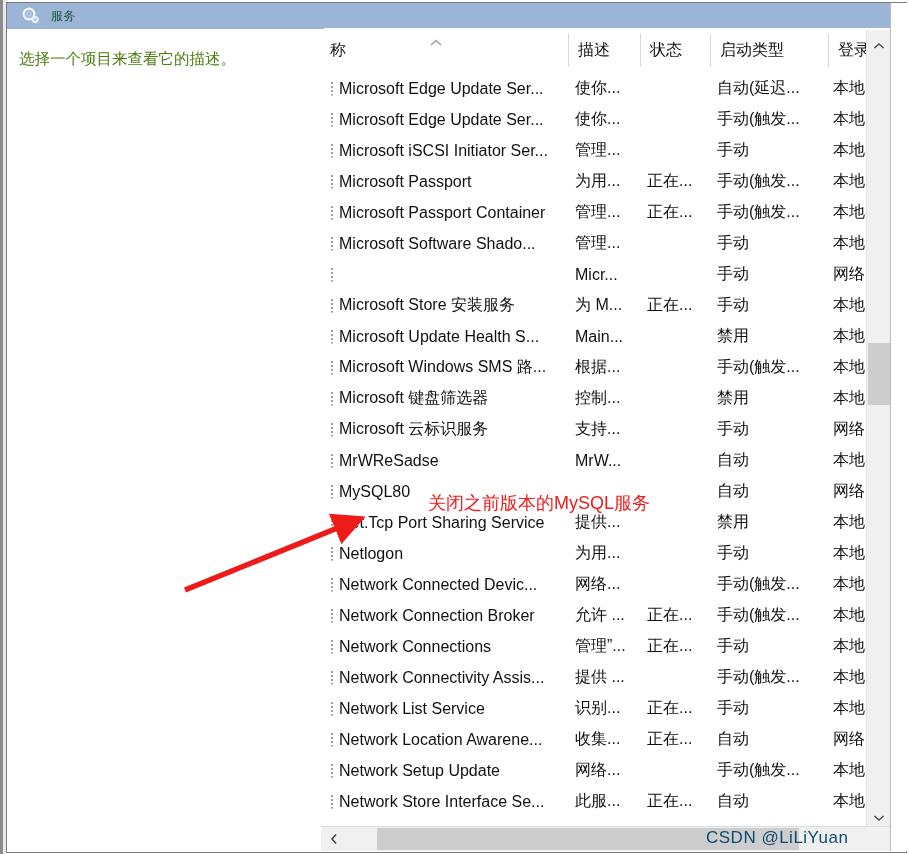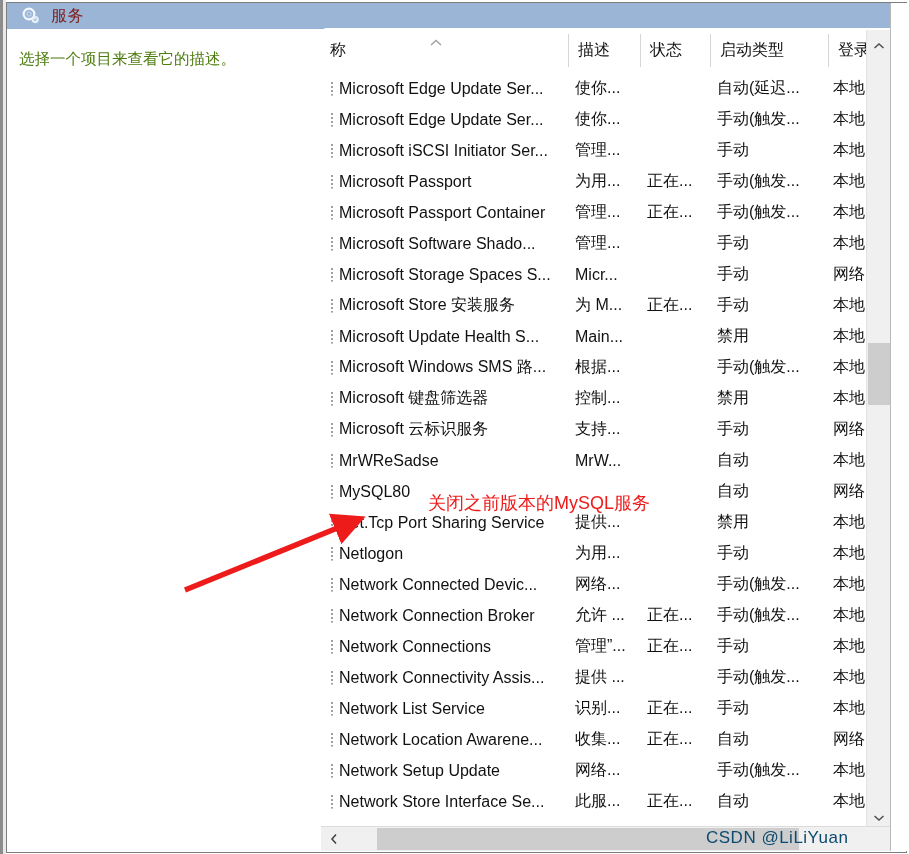--- a/index.html
+++ b/index.html
@@ -58,22 +58,22 @@
     padding-left: 14px;
   }
   #titlebar .tb-icon {
     width: 20px;
     height: 20px;
     position: relative;
     flex: 0 0 auto;
     margin-right: 10px;
   }
   #titlebar .tb-title {
-    font-size: 16px;
-    color: #7f1d1d;
+    font-size: 12px;
+    color: #14532d;
     letter-spacing: 0.5px;
   }
 
   
   #left-pane {
     position: absolute;
     left: 10px;
     top: 29px;
     width: 311px;
     height: 822px;
@@ -411,21 +411,20 @@
           <div class="cell c-start">手动</div>
           <div class="cell c-logon">本地</div>
         </div>
         <div class="row">
           <span class="svc-icon"><svg width="7" height="15" viewBox="0 0 7 15">
               <rect x="1" y="1" width="2" height="2" fill="#9aa0a6"></rect>
               <rect x="1" y="5" width="2" height="2" fill="#9aa0a6"></rect>
               <rect x="1" y="9" width="2" height="2" fill="#9aa0a6"></rect>
               <rect x="1" y="13" width="2" height="1.6" fill="#9aa0a6"></rect>
             </svg></span>
-          <div class="cell c-name">Microsoft Storage Spaces S...</div>
           <div class="cell c-desc">Micr...</div>
           <div class="cell c-status"></div>
           <div class="cell c-start">手动</div>
           <div class="cell c-logon">网络</div>
         </div>
         <div class="row">
           <span class="svc-icon"><svg width="7" height="15" viewBox="0 0 7 15">
               <rect x="1" y="1" width="2" height="2" fill="#9aa0a6"></rect>
               <rect x="1" y="5" width="2" height="2" fill="#9aa0a6"></rect>
               <rect x="1" y="9" width="2" height="2" fill="#9aa0a6"></rect>

